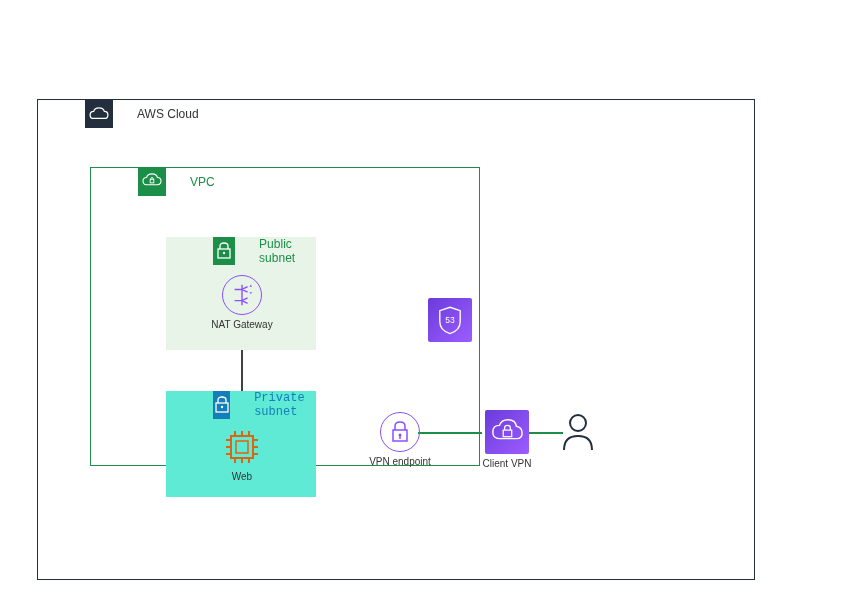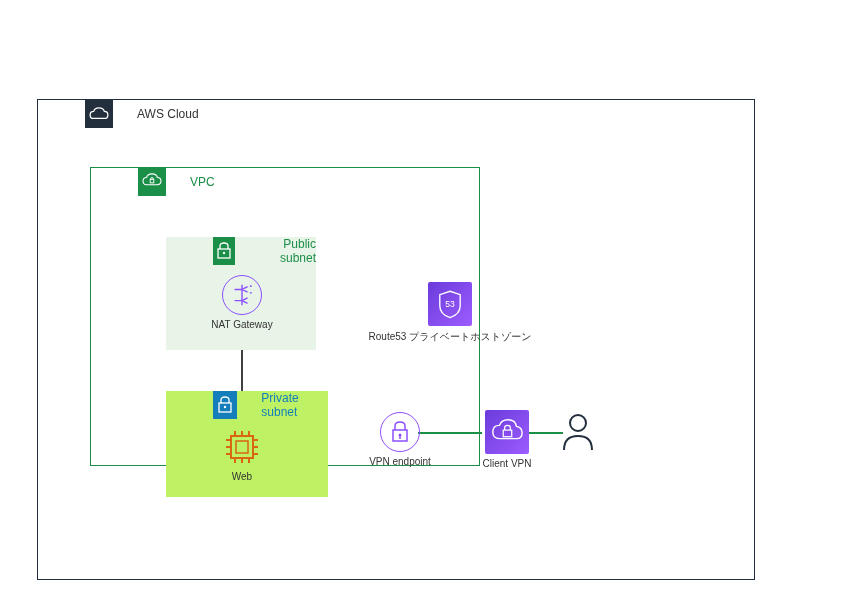--- a/index.html
+++ b/index.html
@@ -92,21 +92,21 @@
         <svg width="22" height="18" viewBox="0 0 24 20">
           <path d="M6 13 Q2 13 2 9 Q2 5 6 5 Q7 1 12 1 Q17 1 18 5 Q22 5 22 9 Q22 13 18 13 Z" fill="none" stroke="#fff" stroke-width="1.2"></path>
           <rect x="10" y="7" width="4" height="4" fill="none" stroke="#fff" stroke-width="1"></rect>
           <path d="M10.5 7 Q10.5 5 12 5 Q13.5 5 13.5 7" fill="none" stroke="#fff" stroke-width="1"></path>
         </svg>
       </div>
       <span class="label-txt" style="color:#1B8F48;">VPC</span>
     </div>
   </div>
 
-  <div class="box" style="left:166px; top:237px; width:150px; height:113px; border:none; background:#E8F4E8;text-align:right;">
+  <div class="box" style="left:166px; top:237px; width:150px; height:113px; border:none; background:#E8F4E8;">
     <div class="box-label">
       <div class="icon-sq" style="background:#1B8F48;">
         <svg width="16" height="18" viewBox="0 0 16 18">
           <rect x="2" y="7" width="12" height="9" fill="none" stroke="#fff" stroke-width="1.3"></rect>
           <path d="M4 7 L4 4 Q4 1 8 1 Q12 1 12 4 L12 7" fill="none" stroke="#fff" stroke-width="1.3"></path>
           <circle cx="8" cy="11" r="1.2" fill="#fff"></circle>
         </svg>
       </div>
       <span class="label-txt" style="color:#1B8F48;">Public subnet</span>
     </div>
@@ -118,21 +118,21 @@
         <line x1="14" y1="3" x2="14" y2="25" stroke="#8C4FFF" stroke-width="1.5"></line>
         <path d="M6 8 L14 8 M14 8 L20 5 M14 8 L20 11" fill="none" stroke="#8C4FFF" stroke-width="1.5"></path>
         <path d="M6 20 L14 20 M14 20 L20 17 M14 20 L20 23" fill="none" stroke="#8C4FFF" stroke-width="1.5"></path>
         <polygon points="22,5 25,5 23.5,3" fill="#8C4FFF"></polygon>
         <polygon points="22,11 25,11 23.5,13" fill="#8C4FFF"></polygon>
       </svg>
     </div>
     <div class="node-label">NAT Gateway</div>
   </div>
 
-  <div class="box" style="left:166px; top:391px; width:162px; height:106px; border:none; background:#bef264;">
+  <div class="box" style="left:166px; top:391px; width:150px; height:106px; border:none; background:#5eead4;font-family:Liberation Mono, monospace;">
     <div class="box-label">
       <div class="icon-sq" style="background:#147EBA;">
         <svg width="16" height="18" viewBox="0 0 16 18">
           <rect x="2" y="7" width="12" height="9" fill="none" stroke="#fff" stroke-width="1.3"></rect>
           <path d="M4 7 L4 4 Q4 1 8 1 Q12 1 12 4 L12 7" fill="none" stroke="#fff" stroke-width="1.3"></path>
           <circle cx="8" cy="11" r="1.2" fill="#fff"></circle>
         </svg>
       </div>
       <span class="label-txt" style="color:#147EBA;">Private subnet</span>
     </div>
@@ -156,28 +156,27 @@
             <line x1="9" y1="27" x2="4" y2="27"></line>
           <line x1="31" y1="13" x2="36" y2="13"></line>
             <line x1="31" y1="20" x2="36" y2="20"></line>
             <line x1="31" y1="27" x2="36" y2="27"></line>
         </g>
       </svg>
     </div>
     <div class="node-label">Web</div>
   </div>
 
-  <div class="node" style="left:360px; top:282px; width:180px;text-align:center;">
+  <div class="node" style="left:360px; top:298px; width:180px;text-align:center;">
     <div class="node-icon" style="background:linear-gradient(135deg,#6B3BDB,#9D5CFF);width:44px;height:44px;border-radius:2px;">
       <svg width="34" height="34" viewBox="0 0 40 40">
         <path d="M20 5 L32 9 L32 22 Q32 32 20 36 Q8 32 8 22 L8 9 Z" fill="none" stroke="#fff" stroke-width="1.6"></path>
         <text x="20" y="24" text-anchor="middle" fill="#fff" font-size="10" font-family="Arial">53</text>
       </svg>
     </div>
-    <div class="node-label">Route53 プライベートホストゾーン</div>
   </div>
 
   <div class="node" style="left:472px; top:410px; width:70px;">
     <div class="node-icon" style="background:linear-gradient(135deg,#6B3BDB,#9D5CFF);width:44px;height:44px;border-radius:2px;">
       <svg width="34" height="30" viewBox="0 0 36 30">
         <path d="M10 22 Q3 22 3 15 Q3 8 10 8 Q12 2 19 2 Q27 2 28 9 Q34 10 34 16 Q34 22 28 22 Z" fill="none" stroke="#fff" stroke-width="1.5"></path>
         <rect x="14" y="13" width="9" height="7" fill="none" stroke="#fff" stroke-width="1.3"></rect>
         <path d="M15.5 13 L15.5 10.5 Q15.5 8 18.5 8 Q21.5 8 21.5 10.5 L21.5 13" fill="none" stroke="#fff" stroke-width="1.3"></path>
       </svg>
     </div>

